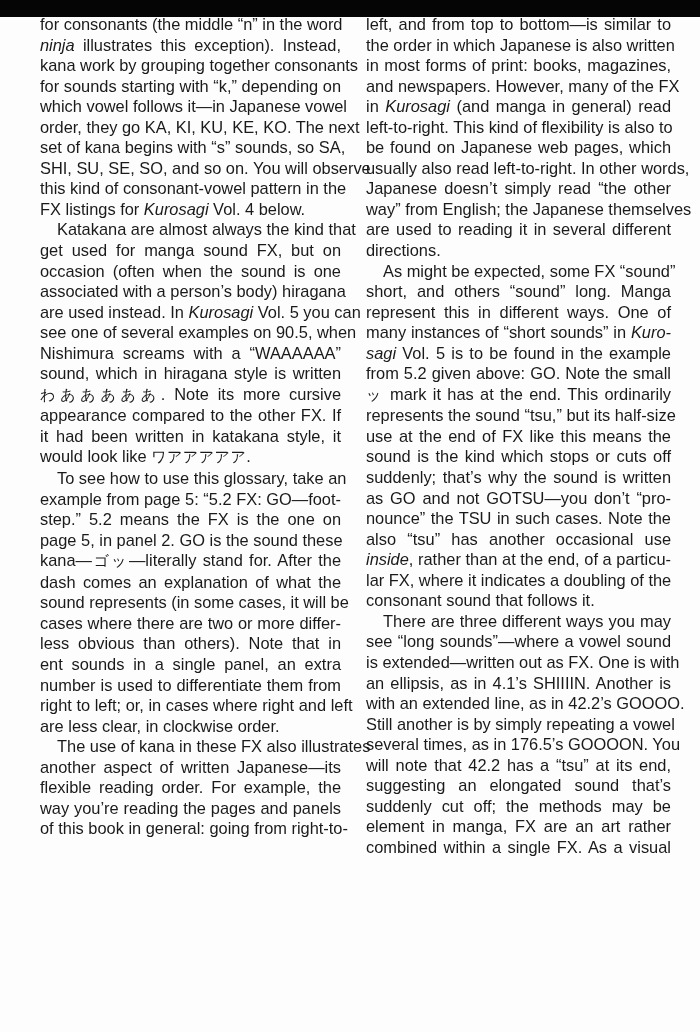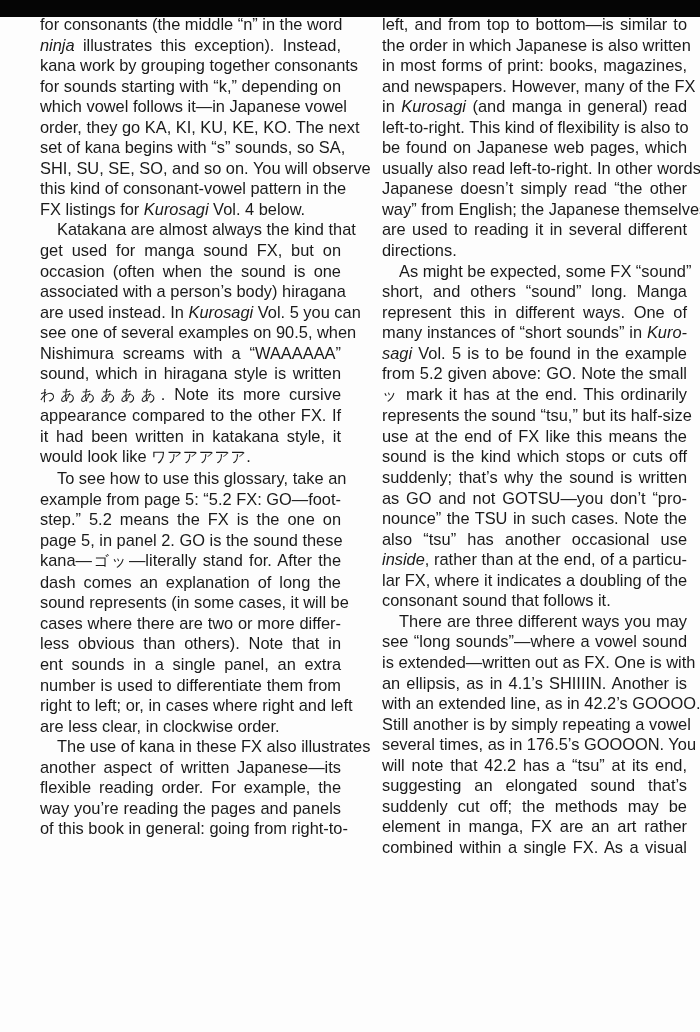--- a/index.html
+++ b/index.html
@@ -14,21 +14,21 @@
     position: absolute; left: 0; top: 0; width: 700px; height: 17px;
     background: #050505;
   }
   .column {
     position: absolute; top: 14px;
     font-size: 16.4px; line-height: 20.55px;
     text-align: justify;
     hyphens: none;
   }
   .col-left { left: 40px; width: 301px; }
-  .col-right { left: 366px; width: 305px; margin-left: 16px; }
+  .col-right { left: 366px; width: 305px; }
   .line { display: block; text-align: justify; text-align-last: justify; white-space: nowrap; overflow: visible; }
   .line.last { text-align-last: left; }
   .line.first-indent { padding-left: 17px; }
   em { font-style: italic; }
   .jp { font-family: "DejaVu Sans", sans-serif; font-size: 15px; letter-spacing: 0.5px; }
 </style>
 </head>
 <body>
 
 <div class="top-band"></div>
@@ -56,21 +56,21 @@
   <span class="line"><span class="jp">わあああああ</span><span>. Note its more cursive</span></span>
   <span class="line">appearance compared to the other FX. If</span>
   <span class="line">it had been written in katakana style, it</span>
   <span class="line last"><span>would look like </span><span class="jp">ワアアアアア</span><span>.</span></span>
 
   <span class="line first-indent">To see how to use this glossary, take an</span>
   <span class="line">example from page 5: “5.2 FX: GO—foot-</span>
   <span class="line">step.” 5.2 means the FX is the one on</span>
   <span class="line">page 5, in panel 2. GO is the sound these</span>
   <span class="line"><span>kana—</span><span class="jp">ゴッ</span><span>—literally stand for. After the</span></span>
-  <span class="line">dash comes an explanation of long the</span>
+  <span class="line">dash comes an explanation of what the</span>
   <span class="line">sound represents (in some cases, it will be</span>
   <span class="line">cases where there are two or more differ-</span>
   <span class="line">less obvious than others). Note that in</span>
   <span class="line">ent sounds in a single panel, an extra</span>
   <span class="line">number is used to differentiate them from</span>
   <span class="line">right to left; or, in cases where right and left</span>
   <span class="line last">are less clear, in clockwise order.</span>
 
   <span class="line first-indent">The use of kana in these FX also illustrates</span>
   <span class="line">another aspect of written Japanese—its</span>

